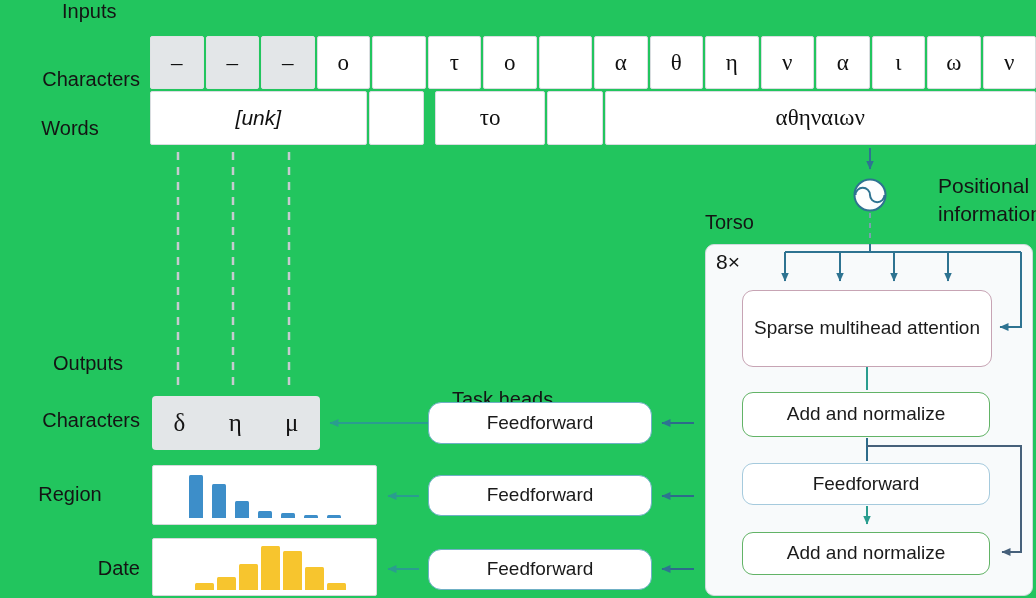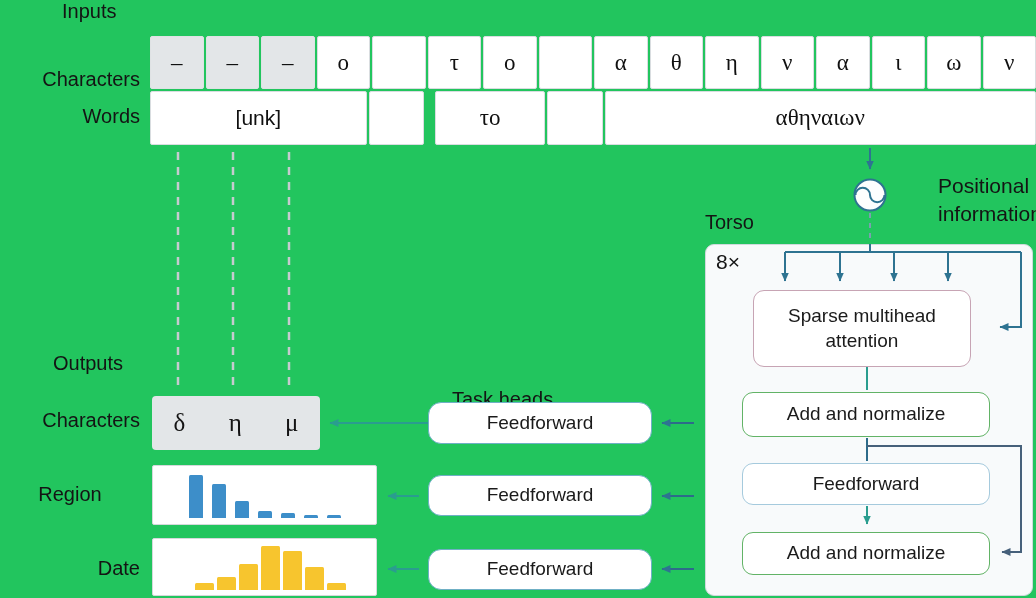--- a/index.html
+++ b/index.html
@@ -6,21 +6,21 @@
   #stage{position:relative;width:1036px;height:598px;background:#22c55e;overflow:hidden;
          font-family:"Liberation Sans",sans-serif;color:#141414;}
   .lbl{position:absolute;font-size:20px;color:#141414;white-space:nowrap;}
   .rlbl{width:140px;left:0;text-align:right;}
   
   .tokrow{position:absolute;left:150px;width:886px;display:flex;gap:2px;}
   .cell{flex:1 1 0;background:#fff;border:1px solid #d9dde0;display:flex;
         align-items:center;justify-content:center;font-family:"Liberation Serif",serif;
         font-size:23px;color:#101010;border-radius:2px;min-width:0;}
   .cell.shaded{background:#e3e6e8;border-color:#dfe2e4;}
-  .cell.sans{font-family:"Liberation Sans",sans-serif;font-size:21px;}
+  .cell.sans{font-family:"Liberation Sans",sans-serif;font-size:21px;font-style:italic;}
   
   .box{position:absolute;background:#fff;border:1.7px solid #888;border-radius:11px;
        display:flex;align-items:center;justify-content:center;text-align:center;
        font-size:19px;line-height:1.3;color:#1a1a1a;padding:2px 6px;box-sizing:border-box;}
   .box.attention{border-color:#c7a4b4;}
   .box.addnorm{border-color:#62b366;}
   .box.ff-torso{border-color:#a5cadd;}
   .box.ff-head{border-color:#6fb0c5;border-radius:13px;}
   
   #torso-box{position:absolute;left:705px;top:244px;width:328px;height:352px;
@@ -101,21 +101,21 @@
       <line x1="430" y1="423" x2="330" y2="423" marker-end="url(#mGreen)"></line>
       <line x1="419" y1="496" x2="388" y2="496" marker-end="url(#mGreen)"></line>
       <line x1="419" y1="569" x2="388" y2="569" marker-end="url(#mGreen)"></line>
     </g>
   </svg>
 
   <div class="layer">
 
     <div class="lbl" style="left:62px;top:0px;">Inputs</div>
     <div class="lbl rlbl" style="top:68px;">Characters</div>
-    <div class="lbl rlbl" style="top:105px;">Words</div>
+    <div class="lbl rlbl" style="top:117px;text-align:center;">Words</div>
     <div class="lbl" style="left:33px;top:352px;margin-left:20px;">Outputs</div>
     <div class="lbl rlbl" style="top:409px;">Characters</div>
     <div class="lbl rlbl" style="top:483px;text-align:center;">Region</div>
     <div class="lbl rlbl" style="top:557px;">Date</div>
     <div class="lbl" style="left:452px;top:352px;margin-top:36px;">Task heads</div>
     <div class="lbl" style="left:705px;top:211px;">Torso</div>
     <div class="lbl" style="left:716px;top:250px;font-size:21px;">8×</div>
     <div class="lbl" style="left:938px;top:172px;white-space:normal;width:132px;line-height:1.35;font-size:21px;">Positional information</div>
 
     <div class="tokrow" style="top:36px;height:53px;">
@@ -137,21 +137,21 @@
         <div class="cell">ν</div>
       </div>
     <div class="tokrow" style="top:91px;height:54px;">
         <div class="cell sans" style="flex-grow: 4;">[unk]</div>
         <div class="cell sans" style="flex-grow: 1;"></div>
         <div class="cell" style="flex-grow: 2; margin-left: 9px;">το</div>
         <div class="cell sans" style="flex-grow: 1;"></div>
         <div class="cell" style="flex-grow: 8;">αθηναιων</div>
       </div>
 
-    <div class="box attention" style="left:742px;top:290px;width:218px;height:77px;margin-left:11px;">Sparse multihead attention</div>
+    <div class="box attention" style="left:742px;top:290px;width:250px;height:77px;">Sparse multihead attention</div>
     <div class="box addnorm" style="left:742px;top:392px;width:248px;height:45px;">Add and normalize</div>
     <div class="box ff-torso" style="left:742px;top:463px;width:248px;height:42px;">Feedforward</div>
     <div class="box addnorm" style="left:742px;top:532px;width:248px;height:43px;">Add and normalize</div>
 
     <div class="box ff-head" style="left:428px;top:402px;width:224px;height:42px;">Feedforward</div>
     <div class="box ff-head" style="left:428px;top:475px;width:224px;height:41px;">Feedforward</div>
     <div class="box ff-head" style="left:428px;top:549px;width:224px;height:41px;">Feedforward</div>
 
     <div id="restoration-box">
       <span>δ</span>

